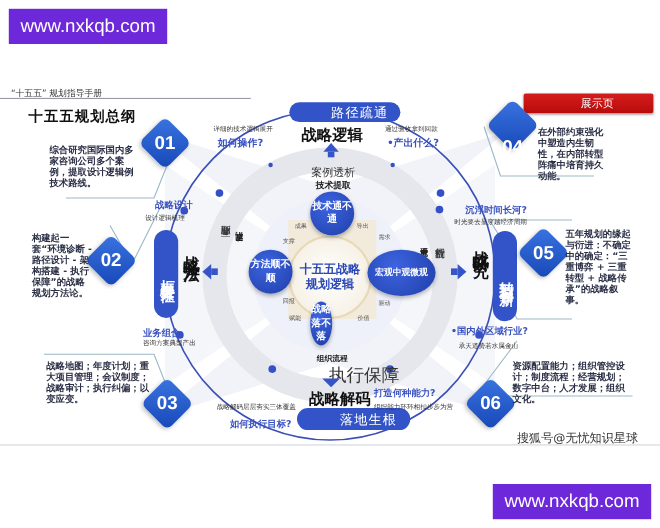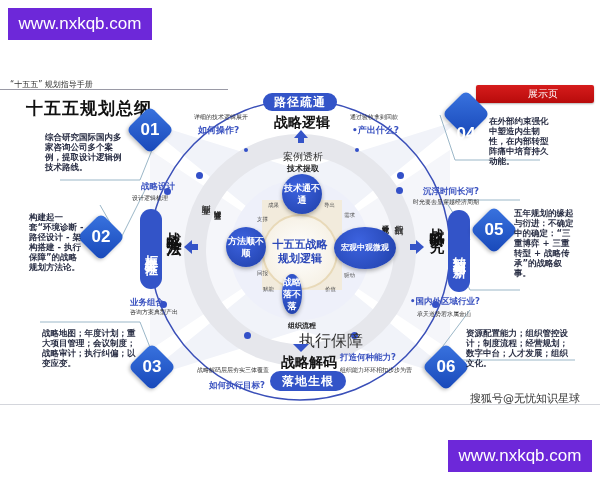--- a/index.html
+++ b/index.html
@@ -1,25 +1,25 @@
 <!DOCTYPE html>
 <html><head>
 <meta charset="utf-8">
 <style>
   html,body{margin:0;padding:0;}
   body{width:600px;height:480px;background:#ffffff;position:relative;overflow:hidden;font-family:"DejaVu Sans",sans-serif;color:#222;}
   .abs{position:absolute;}
   .wm{background:#6d28d9;color:#fff;font-family:"Liberation Sans",sans-serif;font-size:17px;display:flex;align-items:center;justify-content:center;}
   .hdr{font-size:8px;color:#333;}
   .rule{height:1px;background:#9a9aa6;}
-  .title{font-size:17px;font-weight:bold;color:#111;letter-spacing:1px;}
+  .title{font-size:13px;font-weight:bold;color:#111;letter-spacing:1px;}
   .dia{width:34px;height:34px;background:linear-gradient(135deg,#3a74e0,#1747b8);transform:rotate(45deg);border-radius:6px;box-shadow:0 2px 4px rgba(0,0,0,.25);}
   .dnum{width:34px;height:34px;color:#fff;font-weight:bold;font-size:17px;display:flex;align-items:center;justify-content:center;font-family:"Liberation Sans",sans-serif;}
   .desc{font-size:8.5px;line-height:10px;color:#2a2f45;font-weight:bold;}
-  .pill{background:#3354c8;color:#fff;font-weight:bold;border-radius:12px;display:flex;align-items:center;justify-content:center;font-size:12px;letter-spacing:1px;}
+  .pill{background:#3354c8;color:#fff;font-weight:normal;border-radius:12px;display:flex;align-items:center;justify-content:center;font-size:12px;letter-spacing:1px;padding-left:27px;}
   .vpill{background:#3354c8;color:#fff;font-weight:bold;border-radius:12px;display:flex;align-items:center;justify-content:center;font-size:13px;writing-mode:vertical-rl;letter-spacing:2px;}
   .bigv{writing-mode:vertical-rl;font-weight:bold;font-size:15px;color:#111;letter-spacing:3px;}
   .big{font-weight:bold;font-size:14px;color:#111;}
   .q{color:#3a52c0;font-weight:bold;font-size:8.5px;}
   .small{font-size:6px;color:#333;}
   .circ{border-radius:50%;background:radial-gradient(circle at 40% 35%,#3d63e0,#1f3fa8);color:#fff;font-weight:bold;display:flex;align-items:center;justify-content:center;text-align:center;font-size:9px;line-height:12px;box-shadow:0 2px 4px rgba(0,0,0,.3);}
   .dot{width:7px;height:7px;border-radius:50%;background:#3350c8;}
   .sdot{width:4px;height:4px;border-radius:50%;background:#3350c8;}
   .redbtn{background:linear-gradient(#d61c1c,#b80b0b);color:#fff;font-size:10px;display:flex;align-items:center;justify-content:center;border-radius:2px;box-shadow:0 1px 2px rgba(0,0,0,.3);padding-left:16px;}
   .tiny{font-size:5.5px;color:#555;}

